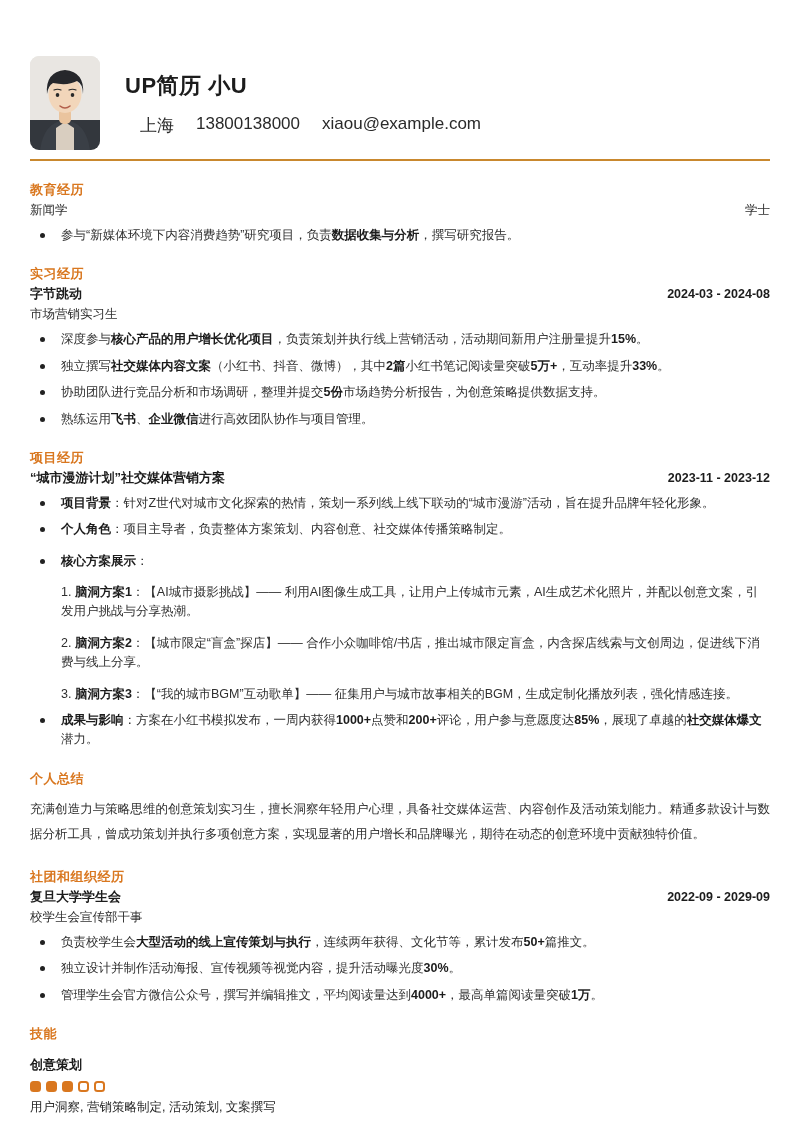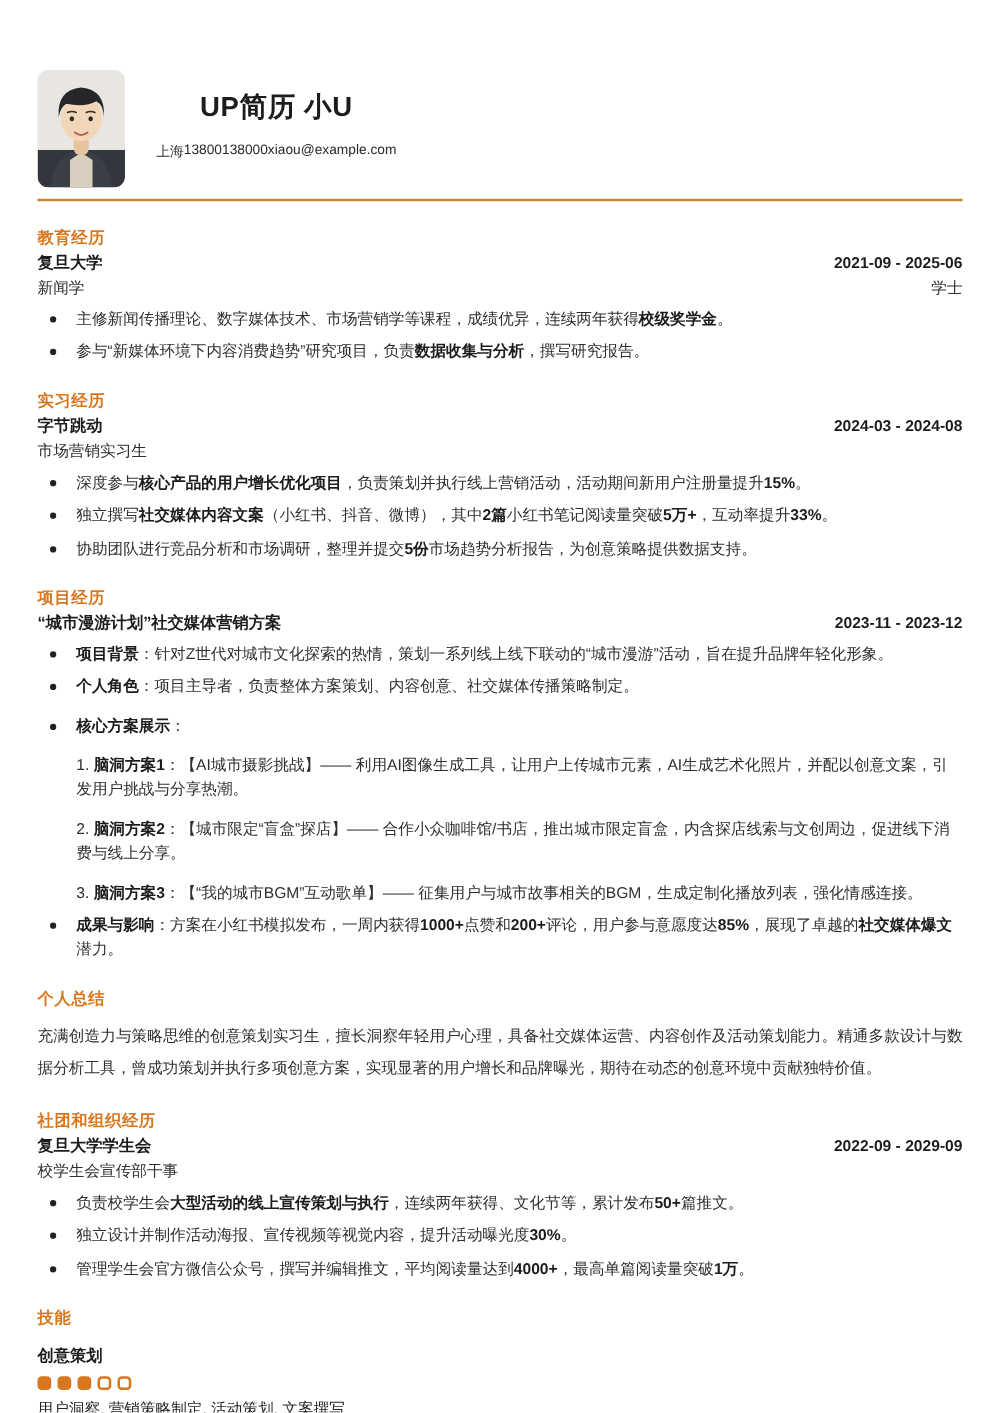--- a/index.html
+++ b/index.html
@@ -14,22 +14,22 @@
     width:800px;height:1130px;overflow:hidden;background:#ffffff;
     font-family:"Liberation Sans","DejaVu Sans",sans-serif;color:var(--body);
   }
   .page{padding:56px 30px 0 30px;}
 
   
   .header{display:flex;align-items:flex-start;gap:25px;}
   .photo{width:70px;height:94px;border-radius:9px;overflow:hidden;background:#e9e6e2;flex:none;}
   .photo svg{display:block;width:100%;height:100%;}
   .head-text{padding-top:15px;}
-  .h-name{font-size:22px;font-weight:bold;color:var(--ink);letter-spacing:.5px;text-align:center;}
-  .h-contact{display:flex;gap:0;margin-top:13px;font-size:11px;color:#2a2a2a;}
+  .h-name{font-size:22px;font-weight:bold;color:var(--ink);letter-spacing:.5px;}
+  .h-contact{display:flex;gap:22px;margin-top:13px;font-size:17px;color:#2a2a2a;margin-left:15px;}
   .divider{border:none;border-top:2px solid var(--divider);margin:9px 0 0 0;}
 
   
   .section{margin-top:17px;}
   .sec-title{color:var(--accent);font-weight:bold;font-size:13px;letter-spacing:.5px;margin-top:20px;}
   .entry-head{display:flex;justify-content:space-between;align-items:baseline;margin-top:2px;}
   .entry-org{font-size:13px;font-weight:bold;color:var(--ink);}
   .entry-date{font-size:12.5px;font-weight:bold;color:var(--ink);white-space:nowrap;}
   .entry-sub{display:flex;justify-content:space-between;align-items:center;margin-top:3px;font-size:12.5px;color:#2f2f2f;}
 
@@ -85,47 +85,43 @@
         <span>上海</span>
         <span>13800138000</span>
         <span>xiaou@example.com</span>
       </div>
     </div>
   </div>
   <hr class="divider">
 
   <div class="section">
     <div class="sec-title">教育经历</div>
-    <div class="entry-head">
-      <span class="entry-org">复旦大学</span>
-      <span class="entry-date">2021-09 - 2025-06</span>
-    </div>
     <div class="entry-sub">
       <span>新闻学</span>
       <span>学士</span>
     </div>
     <ul class="bullets">
-      <li><span>主修新闻传播理论、数字媒体技术、市场营销学等课程，成绩优异，连续两年获得</span><span class="b">校级奖学金</span><span>。</span></li>
       <li><span>参与“新媒体环境下内容消费趋势”研究项目，负责</span><span class="b">数据收集与分析</span><span>，撰写研究报告。</span></li>
     </ul>
   </div>
 
   <div class="section">
     <div class="sec-title">实习经历</div>
     <div class="entry-head">
       <span class="entry-org">字节跳动</span>
       <span class="entry-date">2024-03 - 2024-08</span>
     </div>
     <div class="entry-sub">
       <span>市场营销实习生</span>
     </div>
     <ul class="bullets">
       <li><span>深度参与</span><span class="b">核心产品的用户增长优化项目</span><span>，负责策划并执行线上营销活动，活动期间新用户注册量提升</span><span class="b">15%</span><span>。</span></li>
       <li><span>独立撰写</span><span class="b">社交媒体内容文案</span><span>（小红书、抖音、微博），其中</span><span class="b">2篇</span><span>小红书笔记阅读量突破</span><span class="b">5万+</span><span>，互动率提升</span><span class="b">33%</span><span>。</span></li>
       <li><span>协助团队进行竞品分析和市场调研，整理并提交</span><span class="b">5份</span><span>市场趋势分析报告，为创意策略提供数据支持。</span></li>
+      <li><span>熟练运用</span><span class="b">飞书</span><span>、</span><span class="b">企业微信</span><span>进行高效团队协作与项目管理。</span></li>
     </ul>
   </div>
 
   <div class="section">
     <div class="sec-title">项目经历</div>
     <div class="entry-head">
       <span class="entry-org">“城市漫游计划”社交媒体营销方案</span>
       <span class="entry-date">2023-11 - 2023-12</span>
     </div>
     <ul class="bullets">

